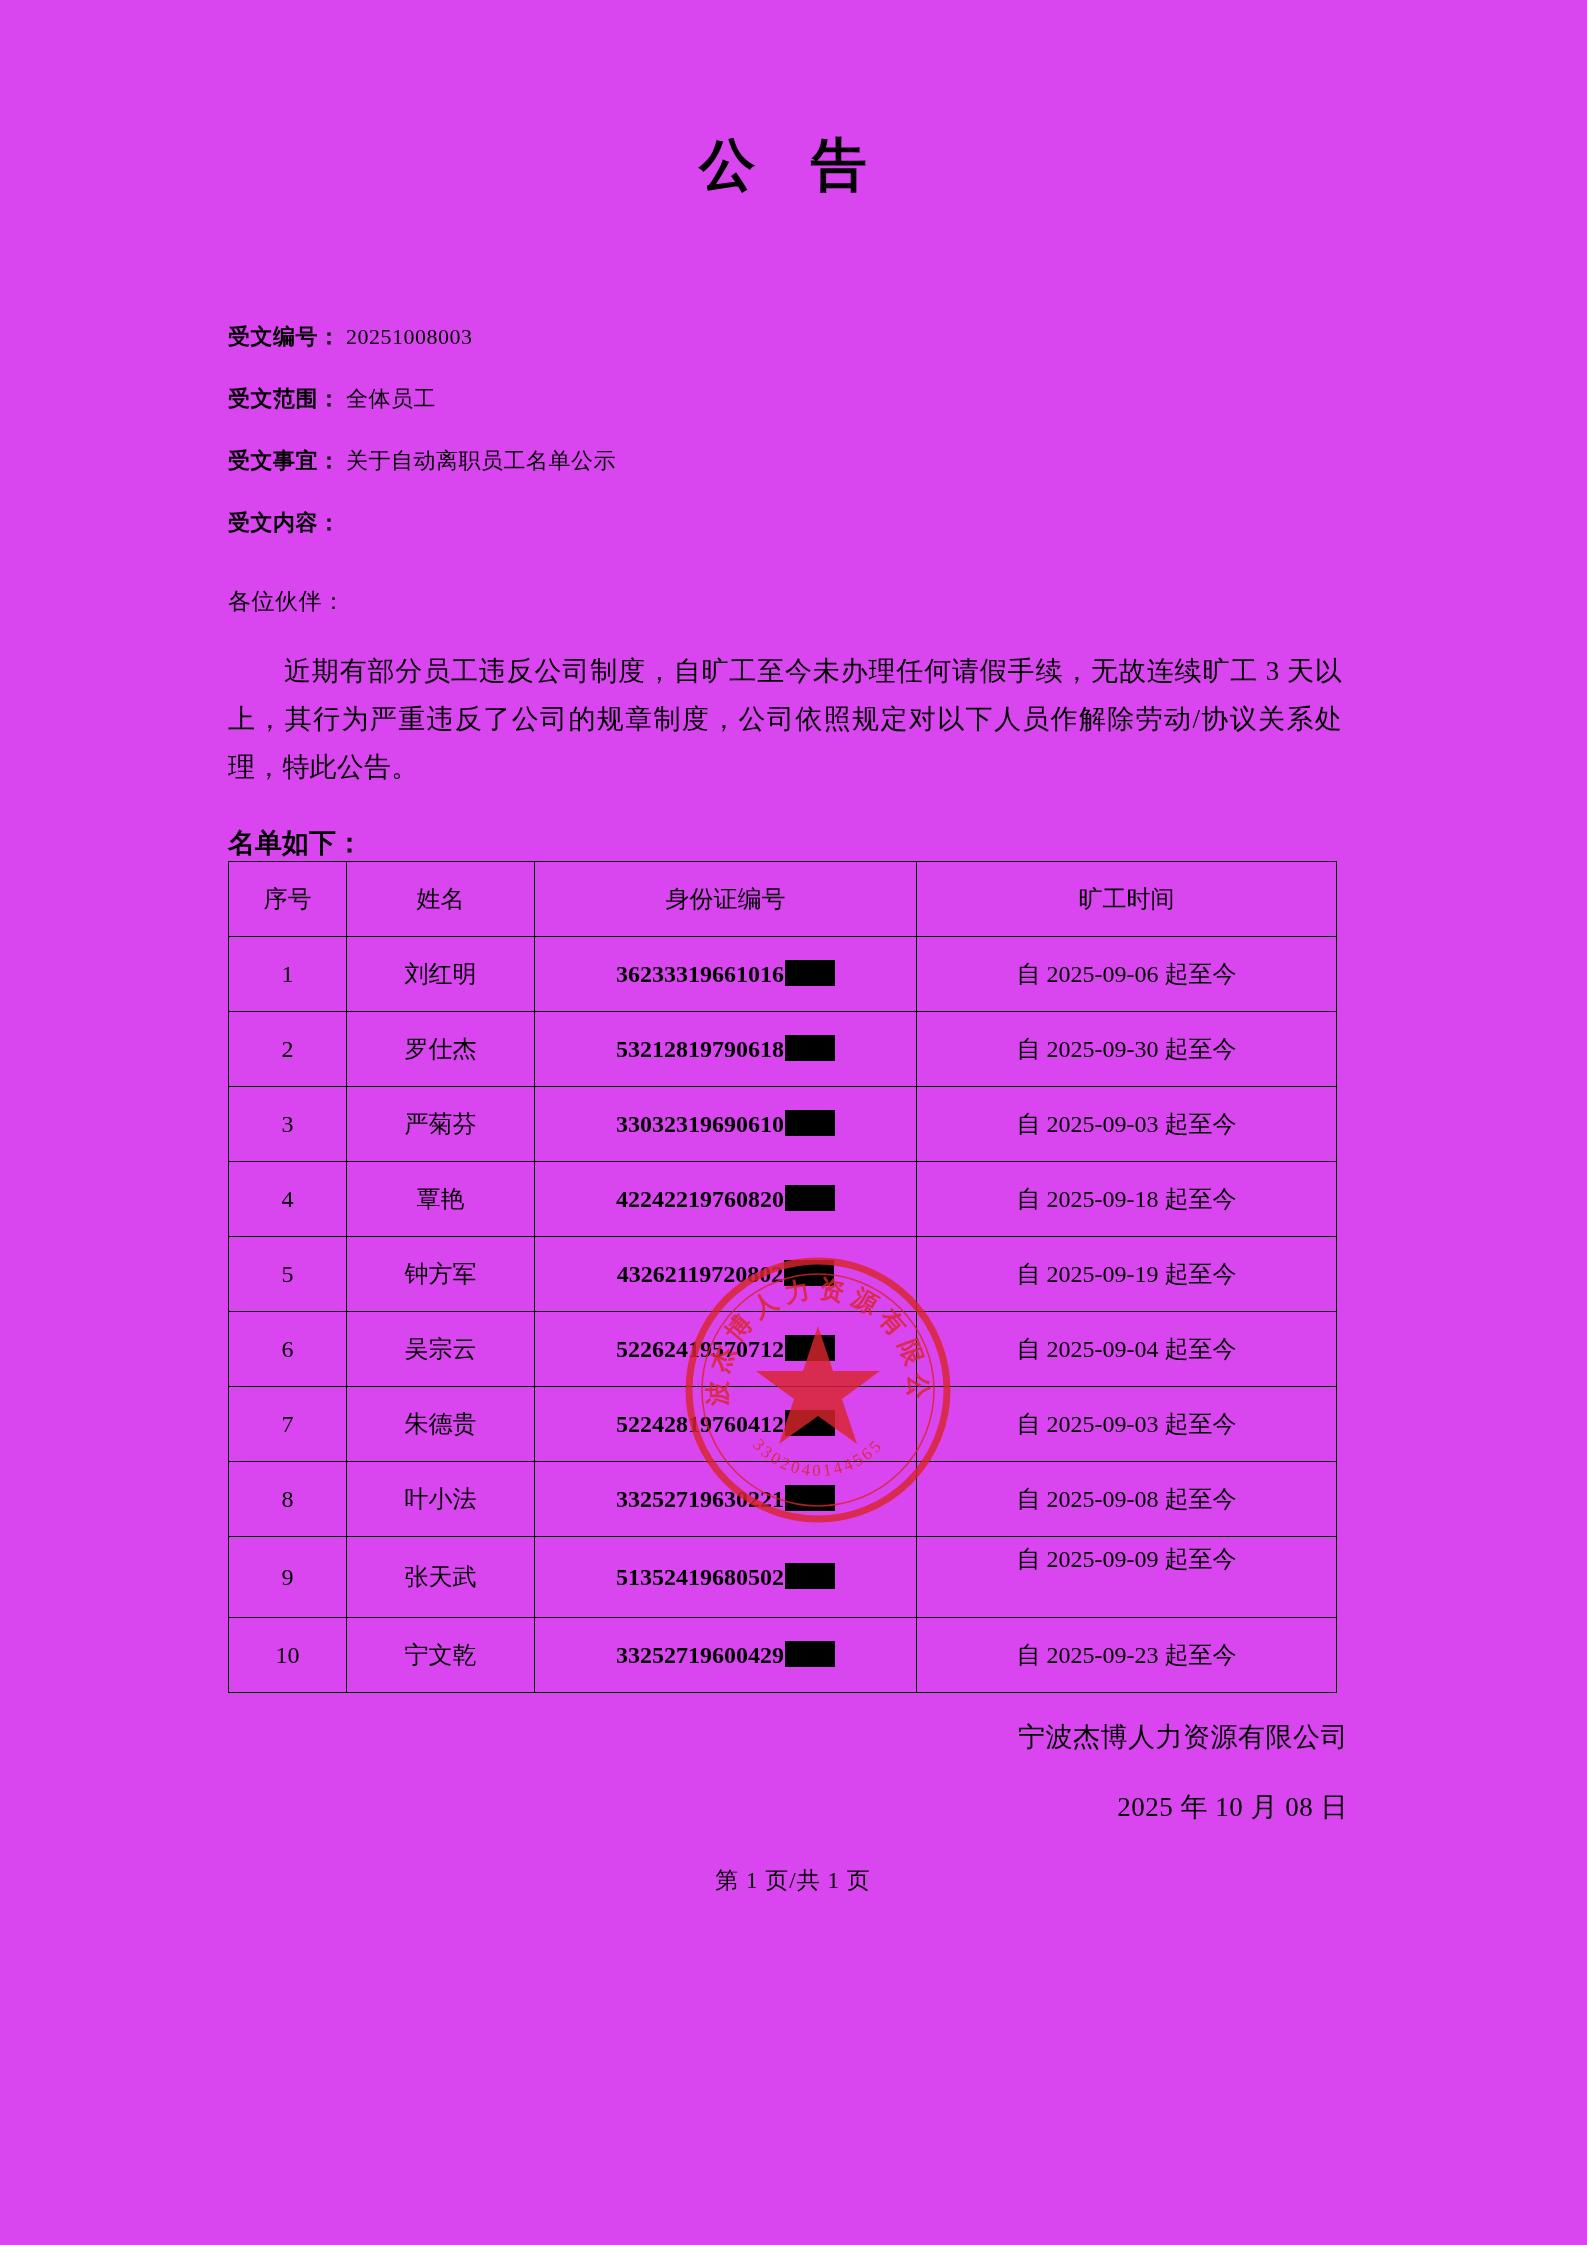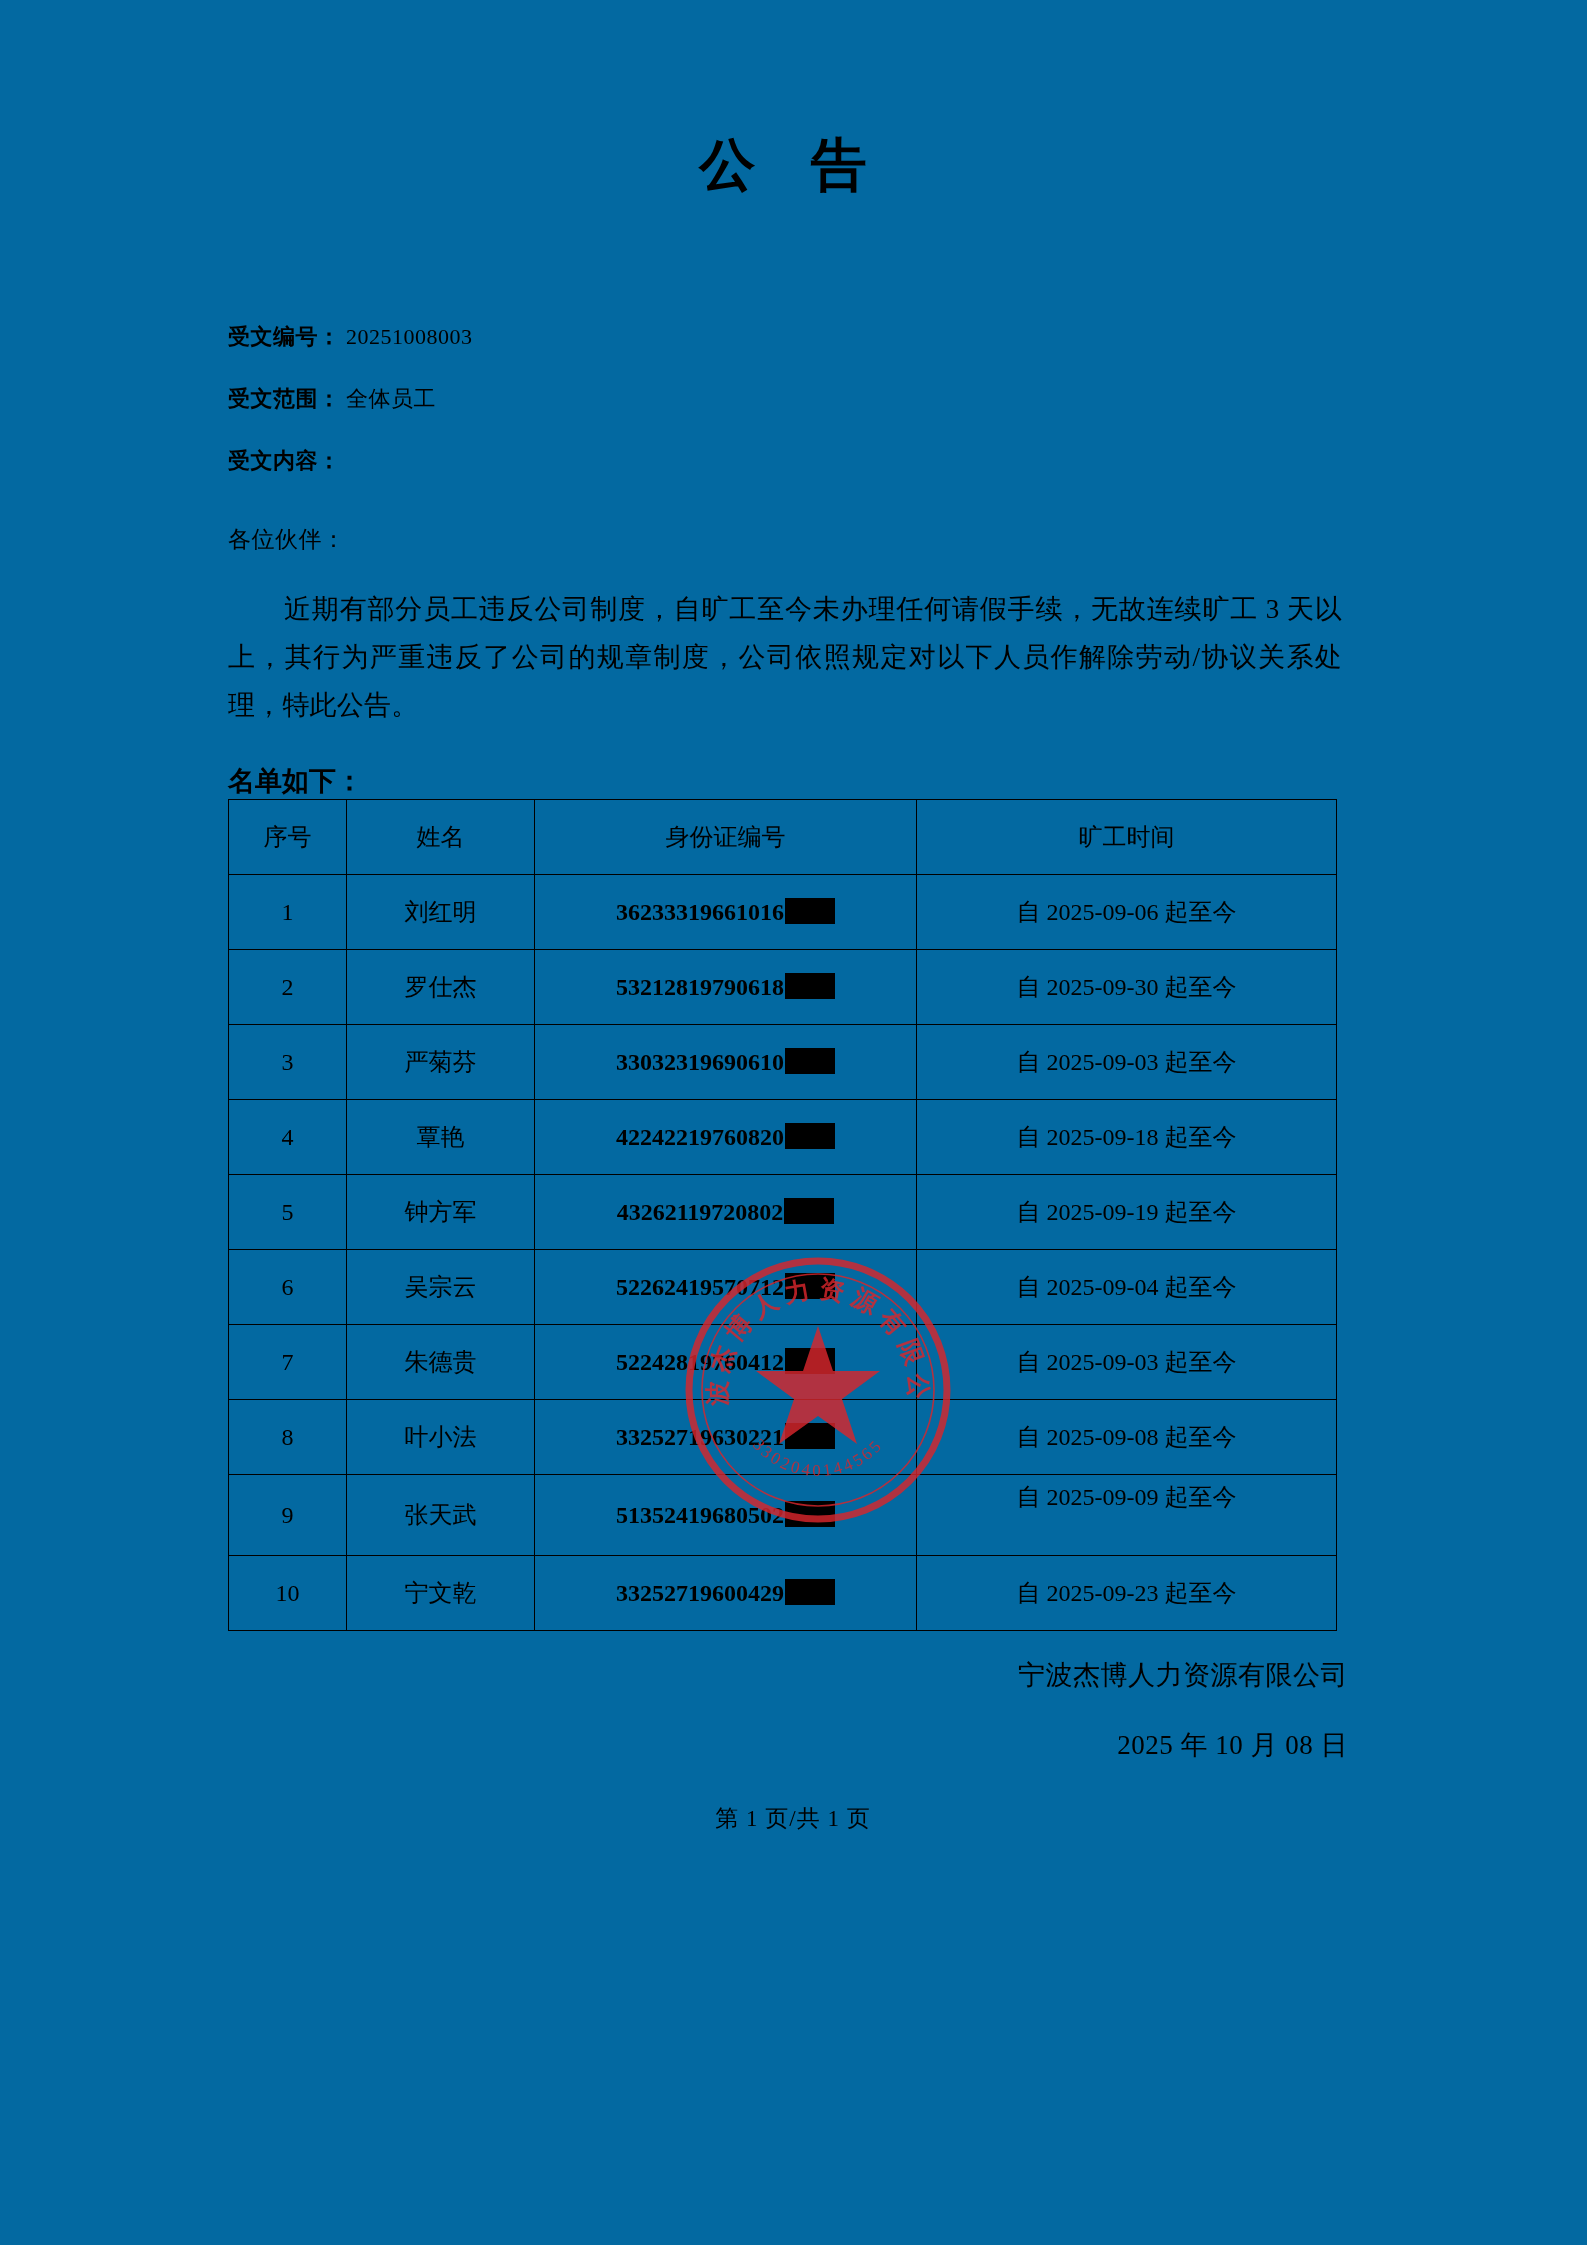--- a/index.html
+++ b/index.html
@@ -8,21 +8,21 @@
     background: #ffffff;
   }
   body {
     font-family: "Liberation Serif", "DejaVu Serif", serif;
     color: #000000;
   }
   #page {
     position: relative;
     width: 1587px;
     height: 2245px;
-    background: #0369a1;
+    background: #d946ef;
     overflow: hidden;
     box-sizing: border-box;
   }
   .inner {
     position: absolute;
     left: 228px;
     top: 0;
     width: 1130px;
     height: 2245px;
   }
@@ -149,20 +149,24 @@
     <h1 class="doc-title">公  告</h1>
 
     <div class="meta-block">
       <div class="meta-row">
         <span class="meta-label">受文编号：</span>
         <span class="meta-value">20251008003</span>
       </div>
       <div class="meta-row">
         <span class="meta-label">受文范围：</span>
         <span class="meta-value">全体员工</span>
+      </div>
+      <div class="meta-row">
+        <span class="meta-label">受文事宜：</span>
+        <span class="meta-value">关于自动离职员工名单公示</span>
       </div>
       <div class="meta-row">
         <span class="meta-label">受文内容：</span>
         <span class="meta-value"></span>
       </div>
     </div>
 
     <div class="salutation">各位伙伴：</div>
 
     <p class="body-para">近期有部分员工违反公司制度，自旷工至今未办理任何请假手续，无故连续旷工 3 天以上，其行为严重违反了公司的规章制度，公司依照规定对以下人员作解除劳动/协议关系处理，特此公告。</p>

